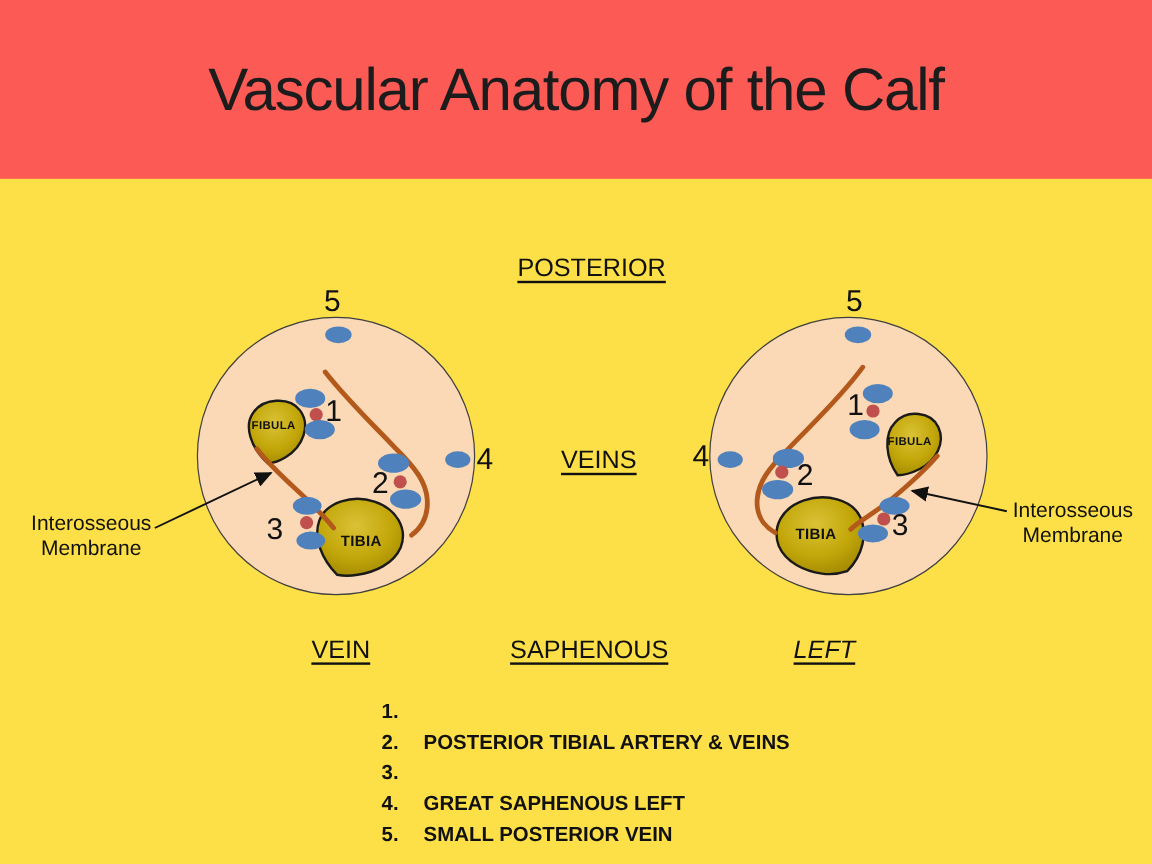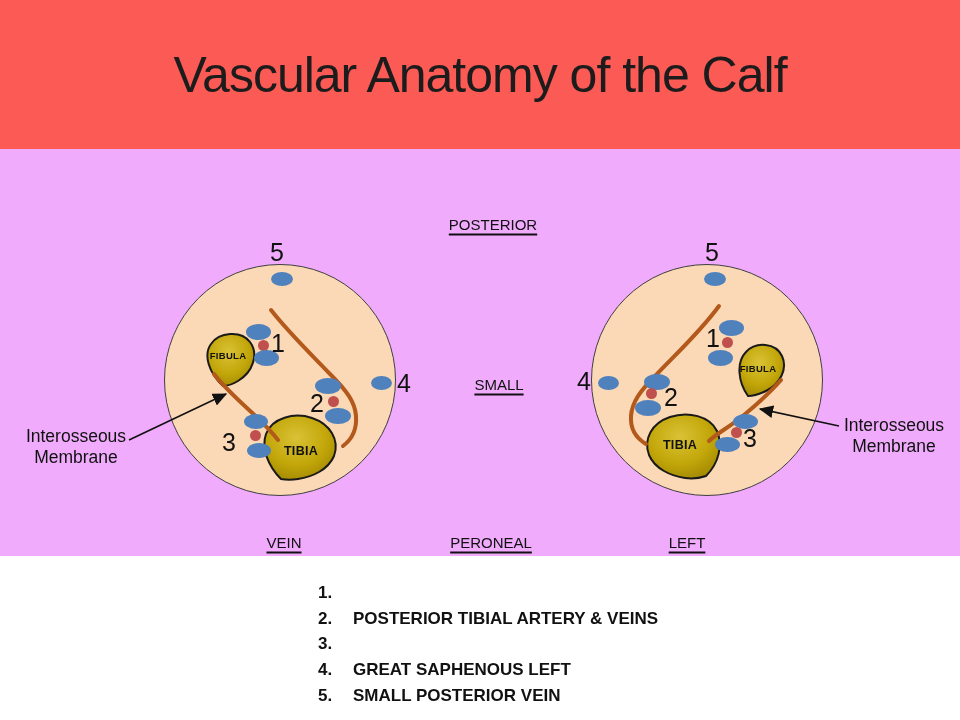--- a/index.html
+++ b/index.html
@@ -1,26 +1,26 @@
 <!DOCTYPE html>
 <html style="--banner-red: #FB5A55; --skin: #FBD8B6; --vein-blue: #4F81BD; --artery-red: #C0504D; --membrane-brown: #B3591B; --bone-gold: #C9AE0C; --text: #1A1A1A;"><head>
 <meta charset="utf-8">
 <style>
   * { margin:0; padding:0; box-sizing:border-box; }
   html,body { width:960px; height:720px; background:#fff; overflow:hidden;
               font-family:"Liberation Sans", sans-serif; color:#1a1a1a; }
-  .slide { position:relative; width:960px; height:556px; background:#f0abfc; }
+  .slide { position:relative; width:960px; height:720px; background:#fde047; }
 
   
   .banner { position:absolute; left:0; top:0; width:960px; height:149px;
             background:var(--banner-red,#FB5A55); display:flex; align-items:center; justify-content:center; }
   .banner h1 { font-size:50px; font-weight:500; letter-spacing:-1px; color:#1c1c1c; white-space:nowrap; }
 
   
-  .olabel { position:absolute; transform:translate(-50%,-50%); font-size:15px; font-weight:400;
+  .olabel { position:absolute; transform:translate(-50%,-50%); font-size:21px; font-weight:400;
             text-decoration:underline; text-decoration-thickness:1.5px; text-underline-offset:4px;
             color:#111; white-space:nowrap; }
 
   
   .cs { position:absolute; width:232px; height:232px; border-radius:50%;
         background:var(--skin,#FBD8B6); border:1.5px solid #3f3f3f; }
   .cs-left  { left:164px; top:264px; }
   .cs-right { left:591px; top:264px; }
 
   .vein { position:absolute; background:var(--vein-blue,#4F81BD); border-radius:50%; }
@@ -49,24 +49,24 @@
 </head>
 <body>
 
 <div class="slide">
 
   <header class="banner">
     <h1>Vascular Anatomy of the Calf</h1>
   </header>
 
   <div class="olabel" style="left:493px; top:224px;">POSTERIOR</div>
-  <div class="olabel" style="left:499px; top:384px;">SMALL</div>
+  <div class="olabel" style="left:499px; top:384px;">VEINS</div>
   <div class="olabel" style="left:284px; top:542px;">VEIN</div>
-  <div class="olabel" style="left:491px; top:542px;">PERONEAL</div>
-  <div class="olabel" style="left:687px; top:542px;">LEFT</div>
+  <div class="olabel" style="left:491px; top:542px;">SAPHENOUS</div>
+  <div class="olabel" style="left:687px; top:542px;font-style:italic;">LEFT</div>
 
   <div class="cs cs-left"></div>
   <div class="cs cs-right"></div>
 
   <svg class="overlay" viewBox="0 0 960 720">
     <defs>
       <radialGradient id="boneGrad" cx="45%" cy="35%" r="75%">
         <stop offset="0%" stop-color="#D9C236"></stop>
         <stop offset="55%" stop-color="#C3A70A"></stop>
         <stop offset="100%" stop-color="#9C8400"></stop>

